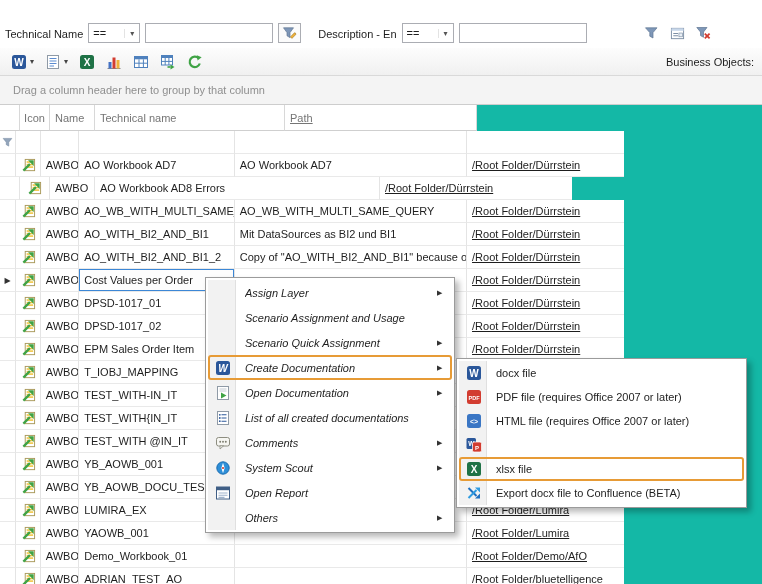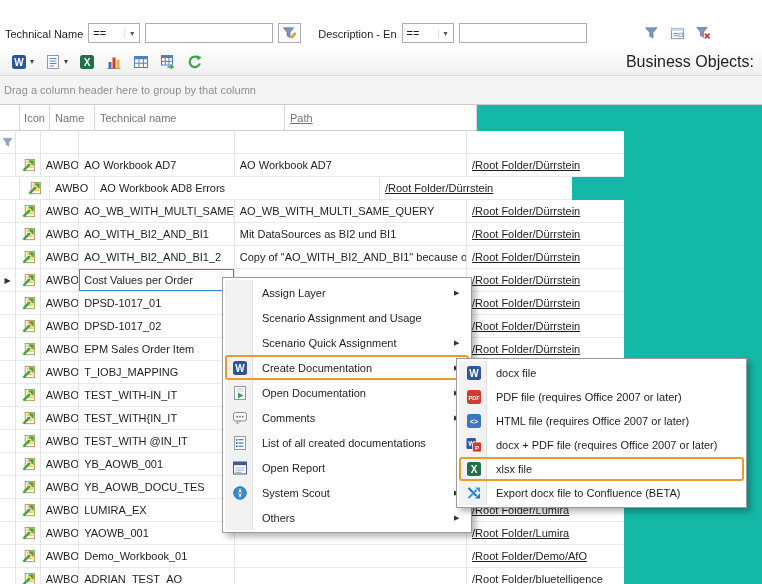--- a/index.html
+++ b/index.html
@@ -21,25 +21,25 @@
   .flat-btn { width: 24px; height: 20px; border: none; background: transparent;
     display: flex; align-items: center; justify-content: center; margin: 0 2px 1px 0; cursor: default; }
   .fb-spacer { flex: 1; }
 
   
   .toolbar { height: 28px; background: linear-gradient(#fdfdfd, #f0f0f0); border-bottom: 1px solid #d9d9d9;
     display: flex; align-items: center; padding: 0 8px; }
   .tbtn { height: 22px; border: none; background: transparent; display: flex; align-items: center;
     padding: 0 3px; margin-right: 5px; cursor: default; }
   .tbtn .caret { font-size: 8px; color: #444; margin-left: 3px; }
-  .bo-label { margin-left: auto; font-size: 16px; color: #1e1e1e; }
+  .bo-label { margin-left: auto; font-size: 11px; color: #1e1e1e; }
 
   
   .group-panel { height: 29px; background: #f4f4f4; border-bottom: 1px solid #cdcdcd;
-    display: flex; align-items: center; padding-left: 4px; color: #8f8f8f; }
+    display: flex; align-items: center; padding-left: 13px; color: #8f8f8f; }
 
   
   .grid-header-row, .grid-row { display: flex; width: 624px; }
   .c { border-right: 1px solid #e4e4e4; border-bottom: 1px solid #e9e9e9; padding: 0 5px;
     display: flex; align-items: center; overflow: hidden; white-space: nowrap; }
   .c-ind  { width: 20px;  justify-content: center; padding: 0; }
   .c-icon { width: 30px;  justify-content: center; padding: 0; }
   .c-type { width: 45px; }
   .c-tech { width: 190px; }
   .c-desc { width: 285px; }
@@ -49,21 +49,21 @@
   .grid-row .c { height: 23px; background: #fff; }
   .c-tech.focused { box-shadow: inset 0 0 0 1px #3c87d6; background: #fdfdfd; }
   .sel-arrow { font-size: 8px; color: #333; }
   .ico { display: flex; align-items: center; justify-content: center; }
 
   
   .menu { position: absolute; background: #fff; border: 1px solid #9b9b9b;
     box-shadow: 4px 4px 6px rgba(0,0,0,.28); padding: 2px; z-index: 10; }
   .menu::before { content: ""; position: absolute; left: 2px; top: 2px; bottom: 2px; width: 27px;
     background: #f2f2f2; border-right: 1px solid #e0e0e0; }
-  #context-menu { left: 222px; top: 277px; width: 250px; }
+  #context-menu { left: 205px; top: 277px; width: 250px; font-style: italic; }
   #submenu { left: 456px; top: 358px; width: 291px; }
   .menu-item { position: relative; z-index: 1; height: 25px; display: flex; align-items: center; padding-left: 2px; }
   .menu-item.sub { height: 24px; }
   .mi-icon { width: 26px; display: flex; align-items: center; justify-content: center; }
   .mi-label { margin-left: 9px; flex: 1; overflow: hidden; white-space: nowrap; }
   .mi-arrow { width: 15px; font-size: 7px; color: #333; }
   .menu-item.hl { box-shadow: inset 0 0 0 2px #e79b36; border-radius: 3px; }
 </style>
 </head>
 <body>
@@ -612,64 +612,64 @@
             <path d="M4.5 4 h7 M4.5 6 h7" stroke="#c3cad2"></path>
             <path d="M6 7.5 L11.5 10.5 L6 13.5 Z" fill="#3fa345"></path>
           </svg>
         </span>
         <span class="mi-label">Open Documentation</span>
         <span class="mi-arrow">▶</span>
       </div>
       <div class="menu-item">
         <span class="mi-icon">
           <svg width="16" height="16" viewBox="0 0 16 16">
+            <rect x="2.5" y="1.5" width="11" height="13" fill="#fff" stroke="#8f9aa6"></rect>
+            <circle cx="4.8" cy="4.8" r="0.9" fill="#2b579a"></circle>
+            <circle cx="4.8" cy="8" r="0.9" fill="#2b579a"></circle>
+            <circle cx="4.8" cy="11.2" r="0.9" fill="#2b579a"></circle>
+            <path d="M6.5 4.8 h5 M6.5 8 h5 M6.5 11.2 h5" stroke="#2b579a" stroke-width="1.1"></path>
+          </svg>
+        </span>
+        <span class="mi-label">List of all created documentations</span>
+        <span class="mi-arrow"></span>
+      </div>
+      <div class="menu-item">
+        <span class="mi-icon">
+          <svg width="16" height="16" viewBox="0 0 16 16">
             <rect x="1.5" y="2.5" width="13" height="8.5" rx="2" fill="#f6f6f2" stroke="#8d8d80"></rect>
             <path d="M5 10.8 L5 14 L8.6 10.8 Z" fill="#f6f6f2" stroke="#8d8d80" stroke-width="0.8"></path>
             <circle cx="5.2" cy="6.8" r="0.95" fill="#7d7d70"></circle>
             <circle cx="8" cy="6.8" r="0.95" fill="#7d7d70"></circle>
             <circle cx="10.8" cy="6.8" r="0.95" fill="#7d7d70"></circle>
           </svg>
         </span>
         <span class="mi-label">Comments</span>
         <span class="mi-arrow">▶</span>
       </div>
       <div class="menu-item">
         <span class="mi-icon">
           <svg width="16" height="16" viewBox="0 0 16 16">
-            <rect x="2.5" y="1.5" width="11" height="13" fill="#fff" stroke="#8f9aa6"></rect>
-            <circle cx="4.8" cy="4.8" r="0.9" fill="#2b579a"></circle>
-            <circle cx="4.8" cy="8" r="0.9" fill="#2b579a"></circle>
-            <circle cx="4.8" cy="11.2" r="0.9" fill="#2b579a"></circle>
-            <path d="M6.5 4.8 h5 M6.5 8 h5 M6.5 11.2 h5" stroke="#2b579a" stroke-width="1.1"></path>
-          </svg>
-        </span>
-        <span class="mi-label">List of all created documentations</span>
-        <span class="mi-arrow"></span>
+            <circle cx="8" cy="8" r="6.2" fill="#2e8fd8" stroke="#1b6db1"></circle>
+            <path d="M8 2.8 L9.6 8 L8 13.2 L6.4 8 Z" fill="#fff"></path>
+            <circle cx="8" cy="8" r="1.1" fill="#d23c30"></circle>
+          </svg>
+        </span>
+        <span class="mi-label">System Scout</span>
+        <span class="mi-arrow">▶</span>
       </div>
       <div class="menu-item">
         <span class="mi-icon">
           <svg width="16" height="16" viewBox="0 0 16 16">
             <rect x="1.5" y="2" width="13" height="12" fill="#fff" stroke="#3f5e85"></rect>
             <rect x="1.5" y="2" width="13" height="3.2" fill="#3f5e85"></rect>
             <path d="M3.5 8 h9 M3.5 10.2 h9 M3.5 12.4 h6" stroke="#9fb3cc" stroke-width="1.1"></path>
           </svg>
         </span>
         <span class="mi-label">Open Report</span>
         <span class="mi-arrow"></span>
-      </div>
-      <div class="menu-item">
-        <span class="mi-icon">
-          <svg width="16" height="16" viewBox="0 0 16 16">
-            <circle cx="8" cy="8" r="6.2" fill="#2e8fd8" stroke="#1b6db1"></circle>
-            <path d="M8 2.8 L9.6 8 L8 13.2 L6.4 8 Z" fill="#fff"></path>
-            <circle cx="8" cy="8" r="1.1" fill="#d23c30"></circle>
-          </svg>
-        </span>
-        <span class="mi-label">System Scout</span>
-        <span class="mi-arrow">▶</span>
       </div>
       <div class="menu-item">
         <span class="mi-icon"></span>
         <span class="mi-label">Others</span>
         <span class="mi-arrow">▶</span>
       </div>
     </div>
   <div class="menu" id="submenu">
       <div class="menu-item sub">
         <span class="mi-icon">
@@ -703,21 +703,20 @@
       </div>
       <div class="menu-item sub">
         <span class="mi-icon">
           <svg width="16" height="16" viewBox="0 0 16 16">
             <rect x="0.5" y="1" width="9.5" height="11" rx="1.5" fill="#2b579a"></rect>
             <text x="5.2" y="9.2" font-size="6.5" font-weight="bold" fill="#fff" text-anchor="middle">W</text>
             <rect x="6.5" y="5" width="9" height="10" rx="1.5" fill="#d23c30" stroke="#fff" stroke-width="0.7"></rect>
             <text x="11" y="12.6" font-size="6" font-weight="bold" fill="#fff" text-anchor="middle">P</text>
           </svg>
         </span>
-        <span class="mi-label">docx + PDF file (requires Office 2007 or later)</span>
         <span class="mi-arrow"></span>
       </div>
       <div class="menu-item sub hl">
         <span class="mi-icon">
           <svg width="16" height="16" viewBox="0 0 16 16">
             <rect x="1" y="1" width="14" height="14" rx="2.5" fill="#1f7246"></rect>
             <text x="8" y="12" font-size="10" font-weight="bold" fill="#fff" text-anchor="middle">X</text>
           </svg>
         </span>
         <span class="mi-label">xlsx file</span>

